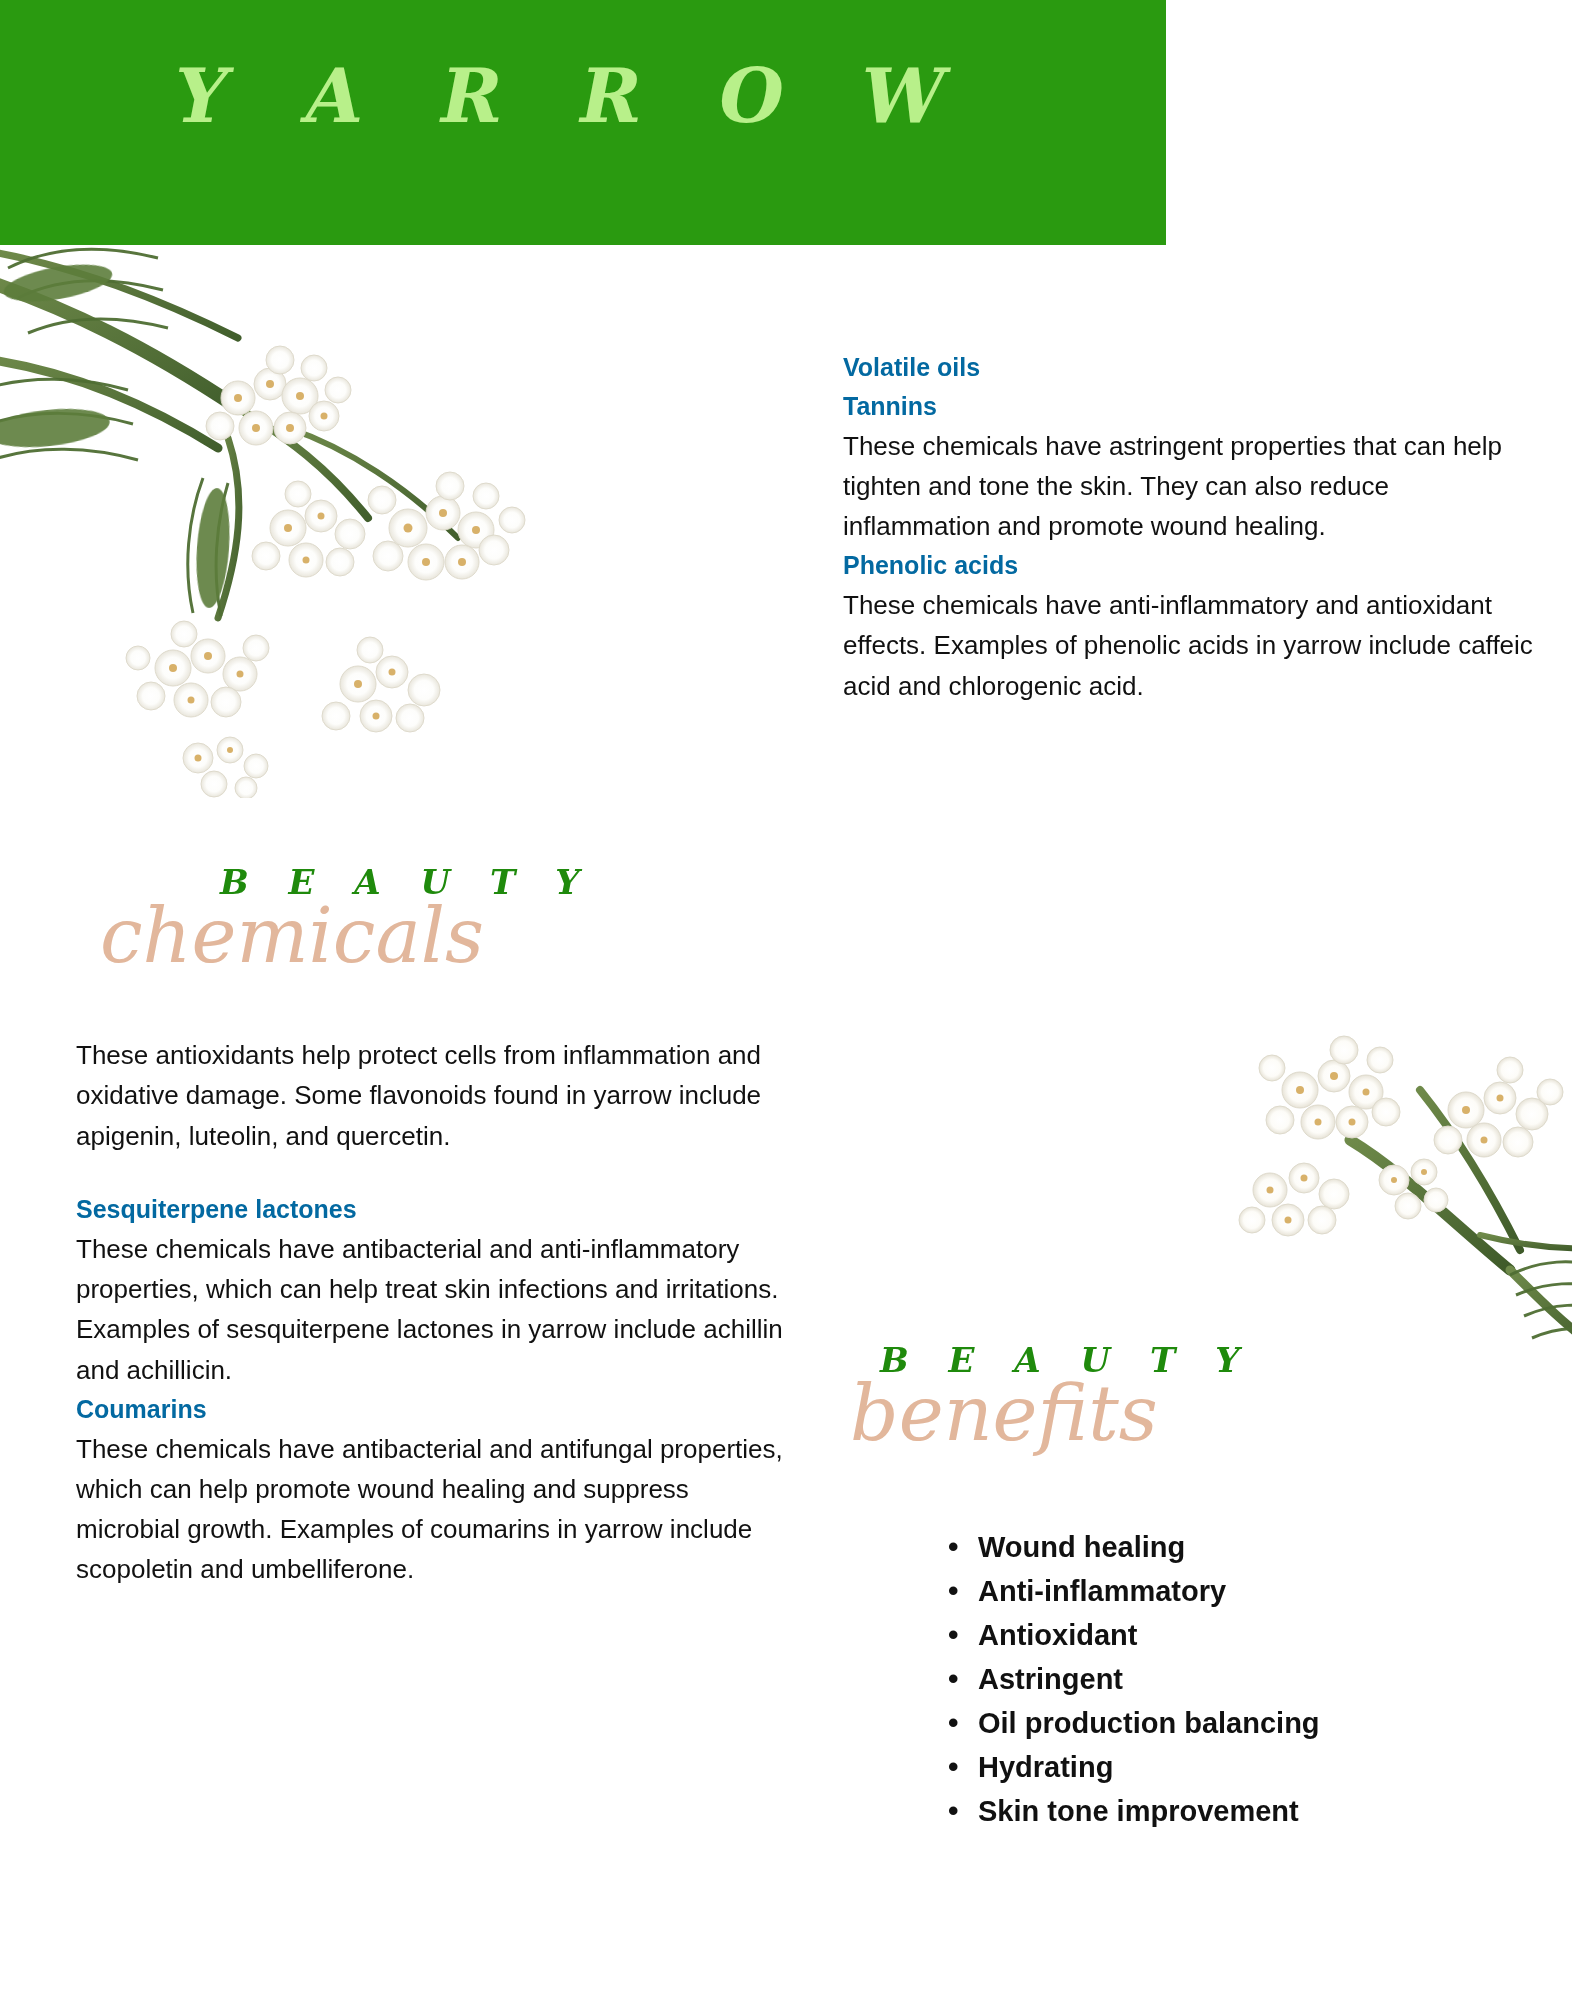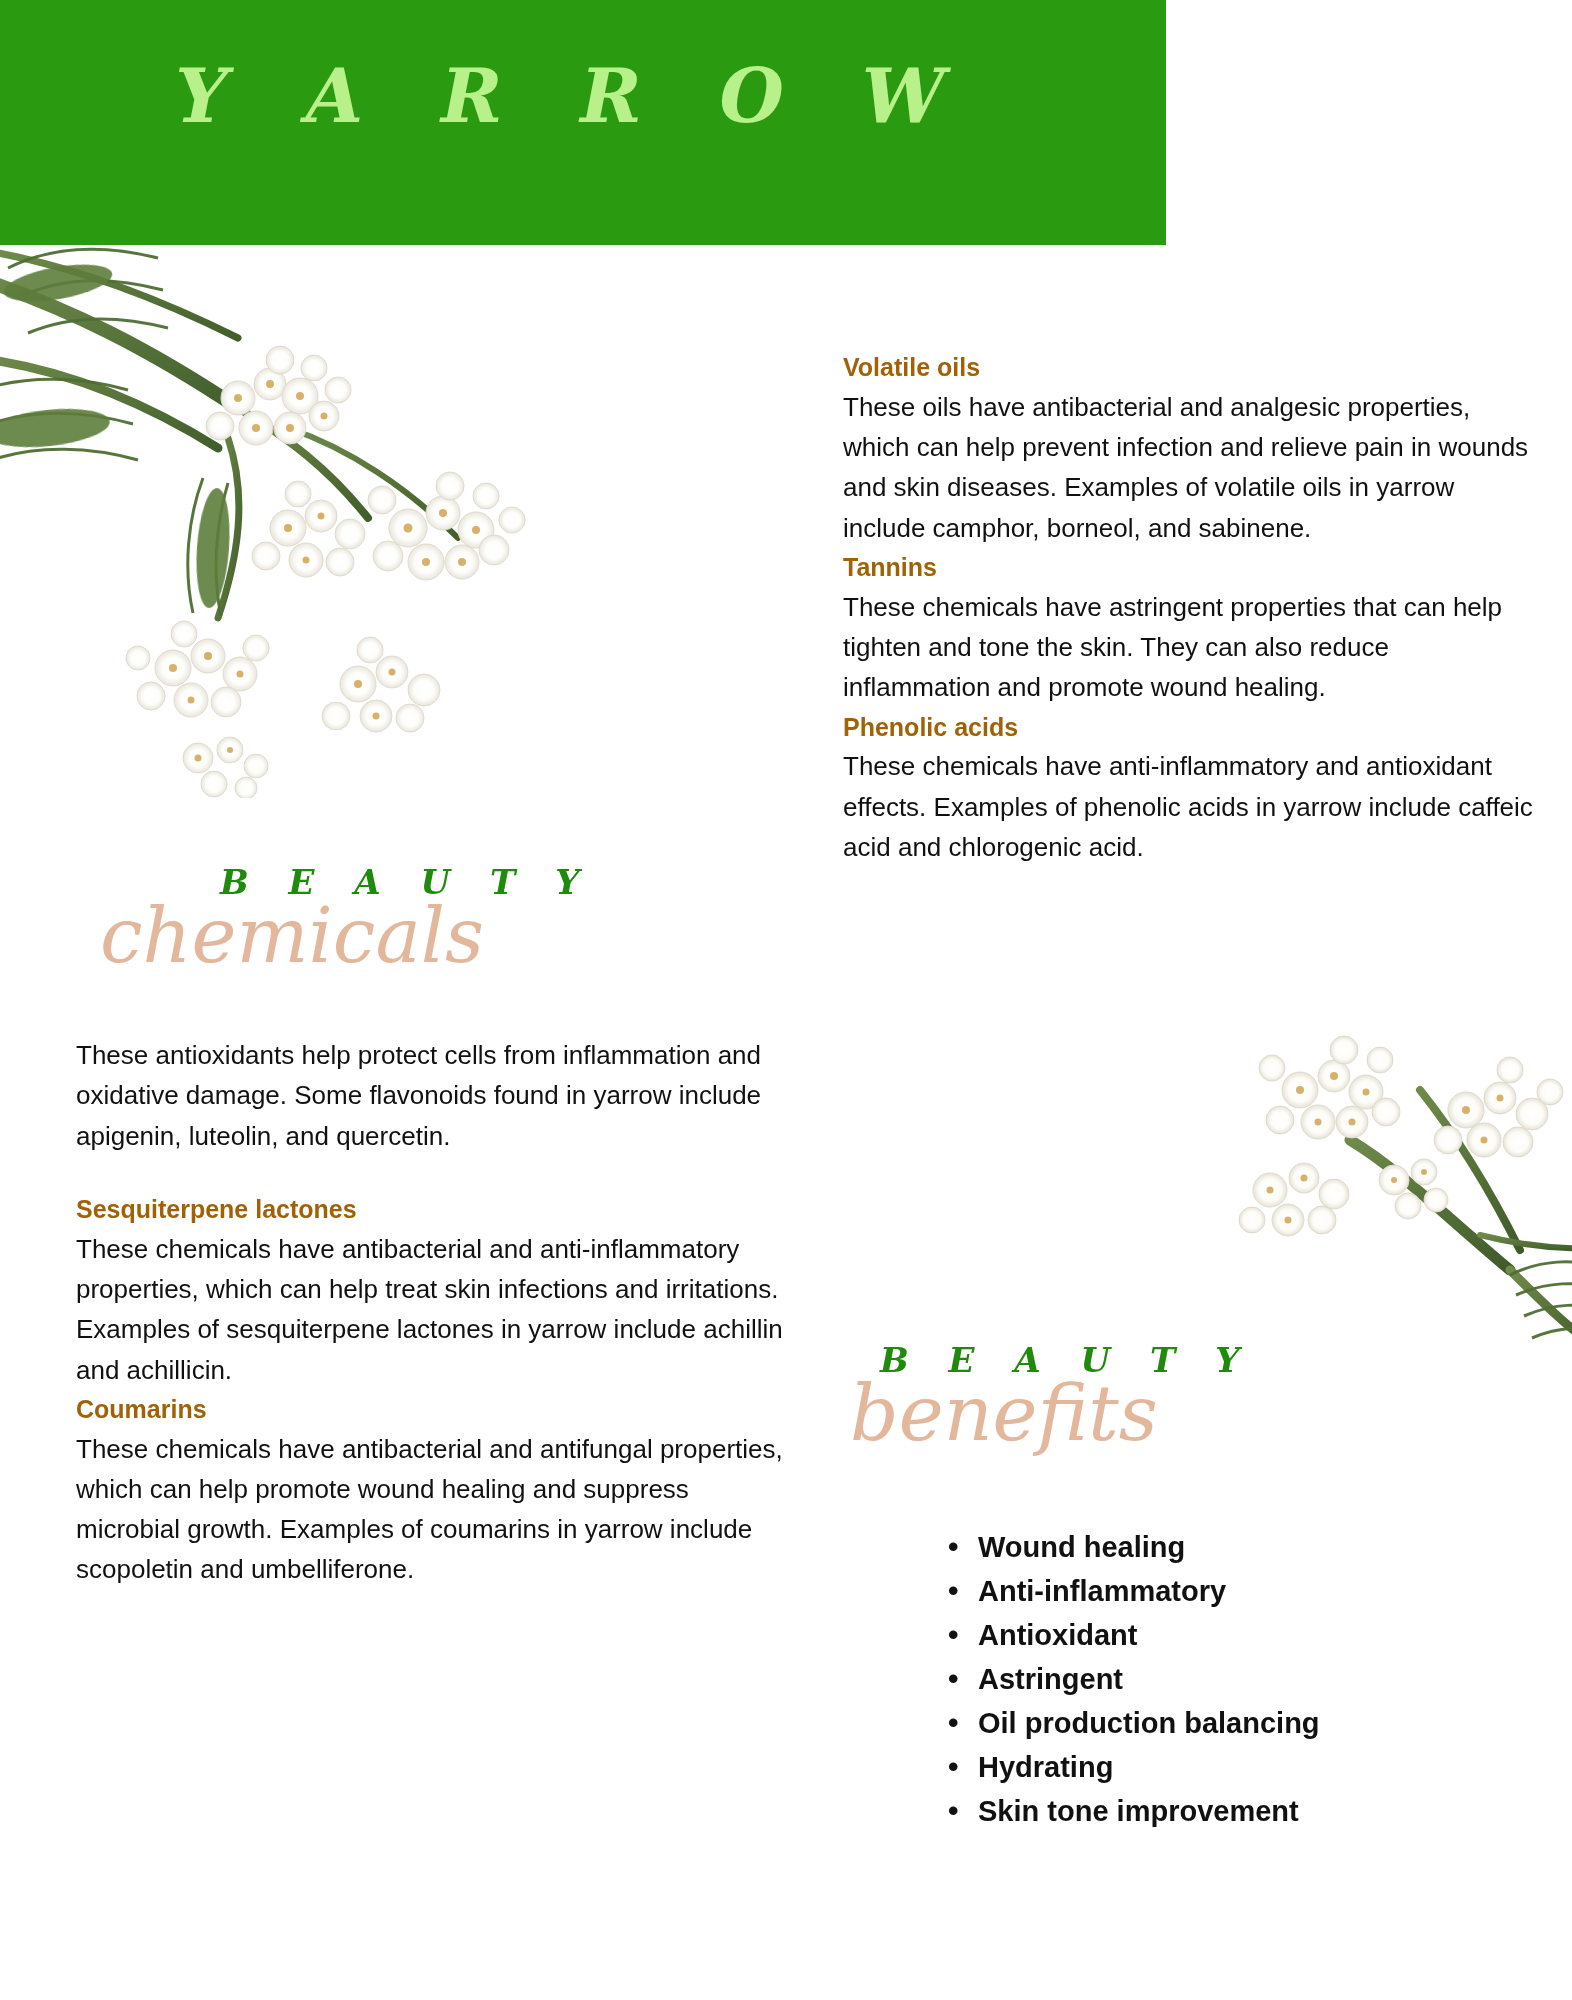--- a/index.html
+++ b/index.html
@@ -105,21 +105,21 @@
     position: absolute;
     left: 843px;
     top: 348px;
     width: 690px;
   }
   .term {
     font-size: 25px;
     font-weight: bold;
     line-height: 1.55;
     margin: 0;
-    color: #a16207;
+    color: #0369a1;
   }
   .para {
     font-size: 26px;
     line-height: 1.55;
     margin: 0 0 0 0;
     color: #111111;
   }
   .gap { height: 34px; }
 
   
@@ -313,21 +313,20 @@
           <circle cx="210" cy="520" r="3.5"></circle>
             <circle cx="242" cy="512" r="3"></circle>
         </g>
       </g>
     </g>
   </svg>
 </div>
 
 <div class="col-right">
   <p class="term">Volatile oils</p>
-  <p class="para">These oils have antibacterial and analgesic properties, which can help prevent infection and relieve pain in wounds and skin diseases. Examples of volatile oils in yarrow include camphor, borneol, and sabinene.</p>
   <p class="term">Tannins</p>
   <p class="para">These chemicals have astringent properties that can help tighten and tone the skin. They can also reduce inflammation and promote wound healing.</p>
   <p class="term">Phenolic acids</p>
   <p class="para">These chemicals have anti-inflammatory and antioxidant effects. Examples of phenolic acids in yarrow include caffeic acid and chlorogenic acid.</p>
 </div>
 
 <div class="heading-chemicals">
   <span class="beauty-word">B E A U T Y</span>
   <span class="script-word">chemicals</span>
 </div>

